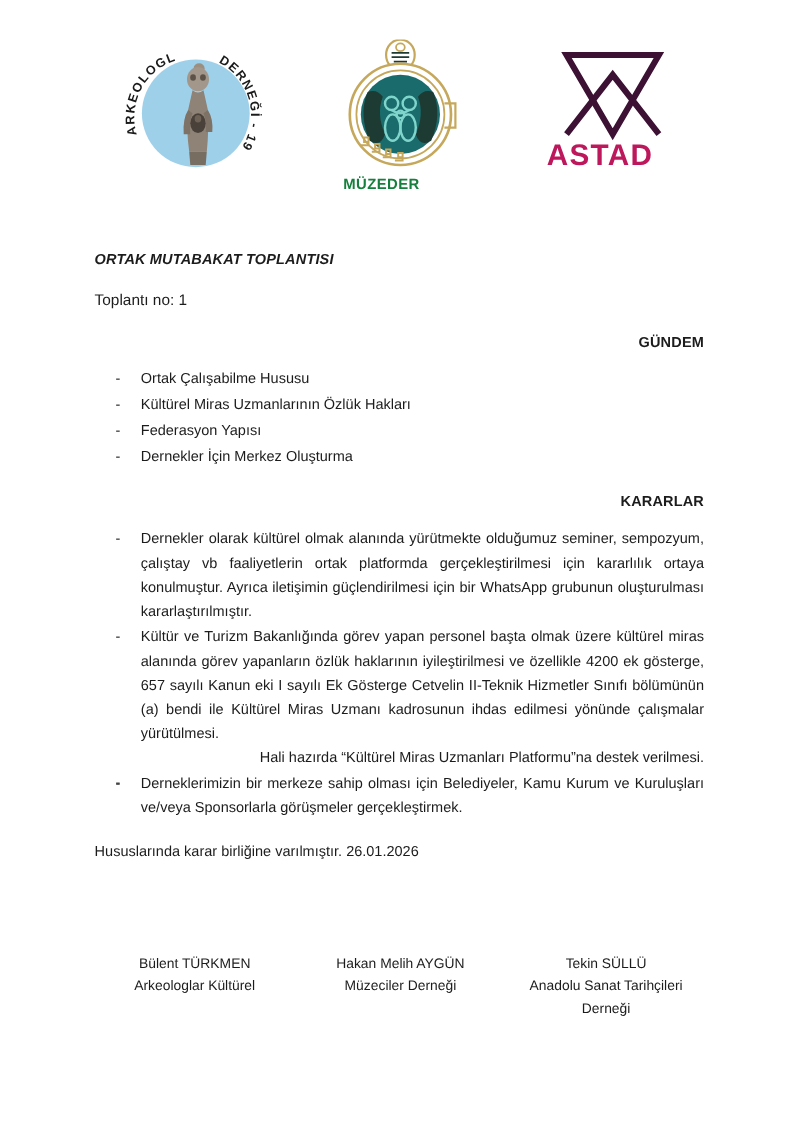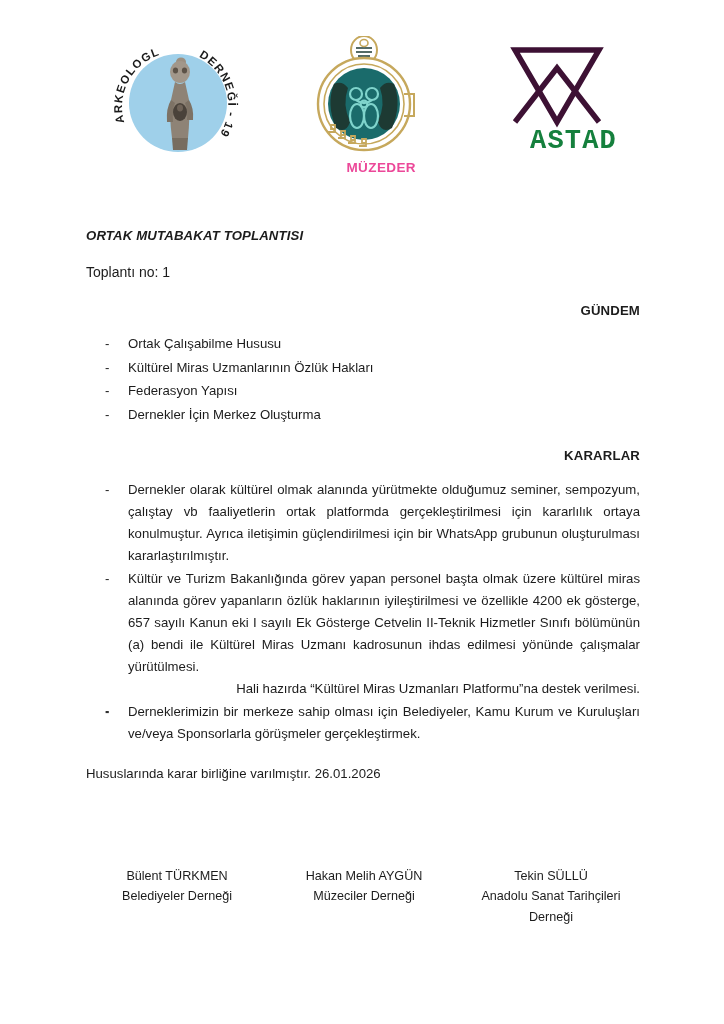--- a/index.html
+++ b/index.html
@@ -63,46 +63,46 @@
     left: 312px;
     top: 2px;
     width: 104px;
     height: 122px;
   }
   .muzeder-caption {
     position: absolute;
     left: 0;
     top: 124px;
     width: 104px;
-    text-align: right;
+    text-align: left;
     font-size: 13.5px;
     font-weight: bold;
     letter-spacing: 0.4px;
-    color: #ec4899;
+    color: #15803d;
   }
 
   
   .logo-astad {
     position: absolute;
     left: 497px;
     top: 8px;
     width: 120px;
     height: 122px;
   }
   .astad-word {
     position: absolute;
     left: 0;
     top: 84px;
     width: 120px;
-    text-align: right;
+    text-align: left;
     font-size: 27px;
     font-weight: bold;
     letter-spacing: 1.2px;
-    color: #15803d;
-    font-family: Liberation Mono, monospace;
+    color: #be185d;
+    font-family: Liberation Sans, sans-serif;
   }
 
   
   .doc {
     position: absolute;
     left: 86px;
     top: 228px;
     width: 554px;
   }
 
@@ -326,21 +326,21 @@
       <span>Derneklerimizin bir merkeze sahip olması için Belediyeler, Kamu Kurum ve Kuruluşları ve/veya Sponsorlarla görüşmeler gerçekleştirmek.</span>
     </li>
   </ul>
 
   <div class="closing">Hususlarında karar birliğine varılmıştır. 26.01.2026</div>
 </div>
 
 <div class="signatures">
   <div class="sig-block">
     <span class="sig-name">Bülent TÜRKMEN</span>
-    <span class="sig-org">Belediyeler Derneği</span>
+    <span class="sig-org">Arkeologlar Kültürel</span>
   </div>
   <div class="sig-block">
     <span class="sig-name">Hakan Melih AYGÜN</span>
     <span class="sig-org">Müzeciler Derneği</span>
   </div>
   <div class="sig-block">
     <span class="sig-name">Tekin SÜLLÜ</span>
     <span class="sig-org">Anadolu Sanat Tarihçileri Derneği</span>
   </div>
 </div>

